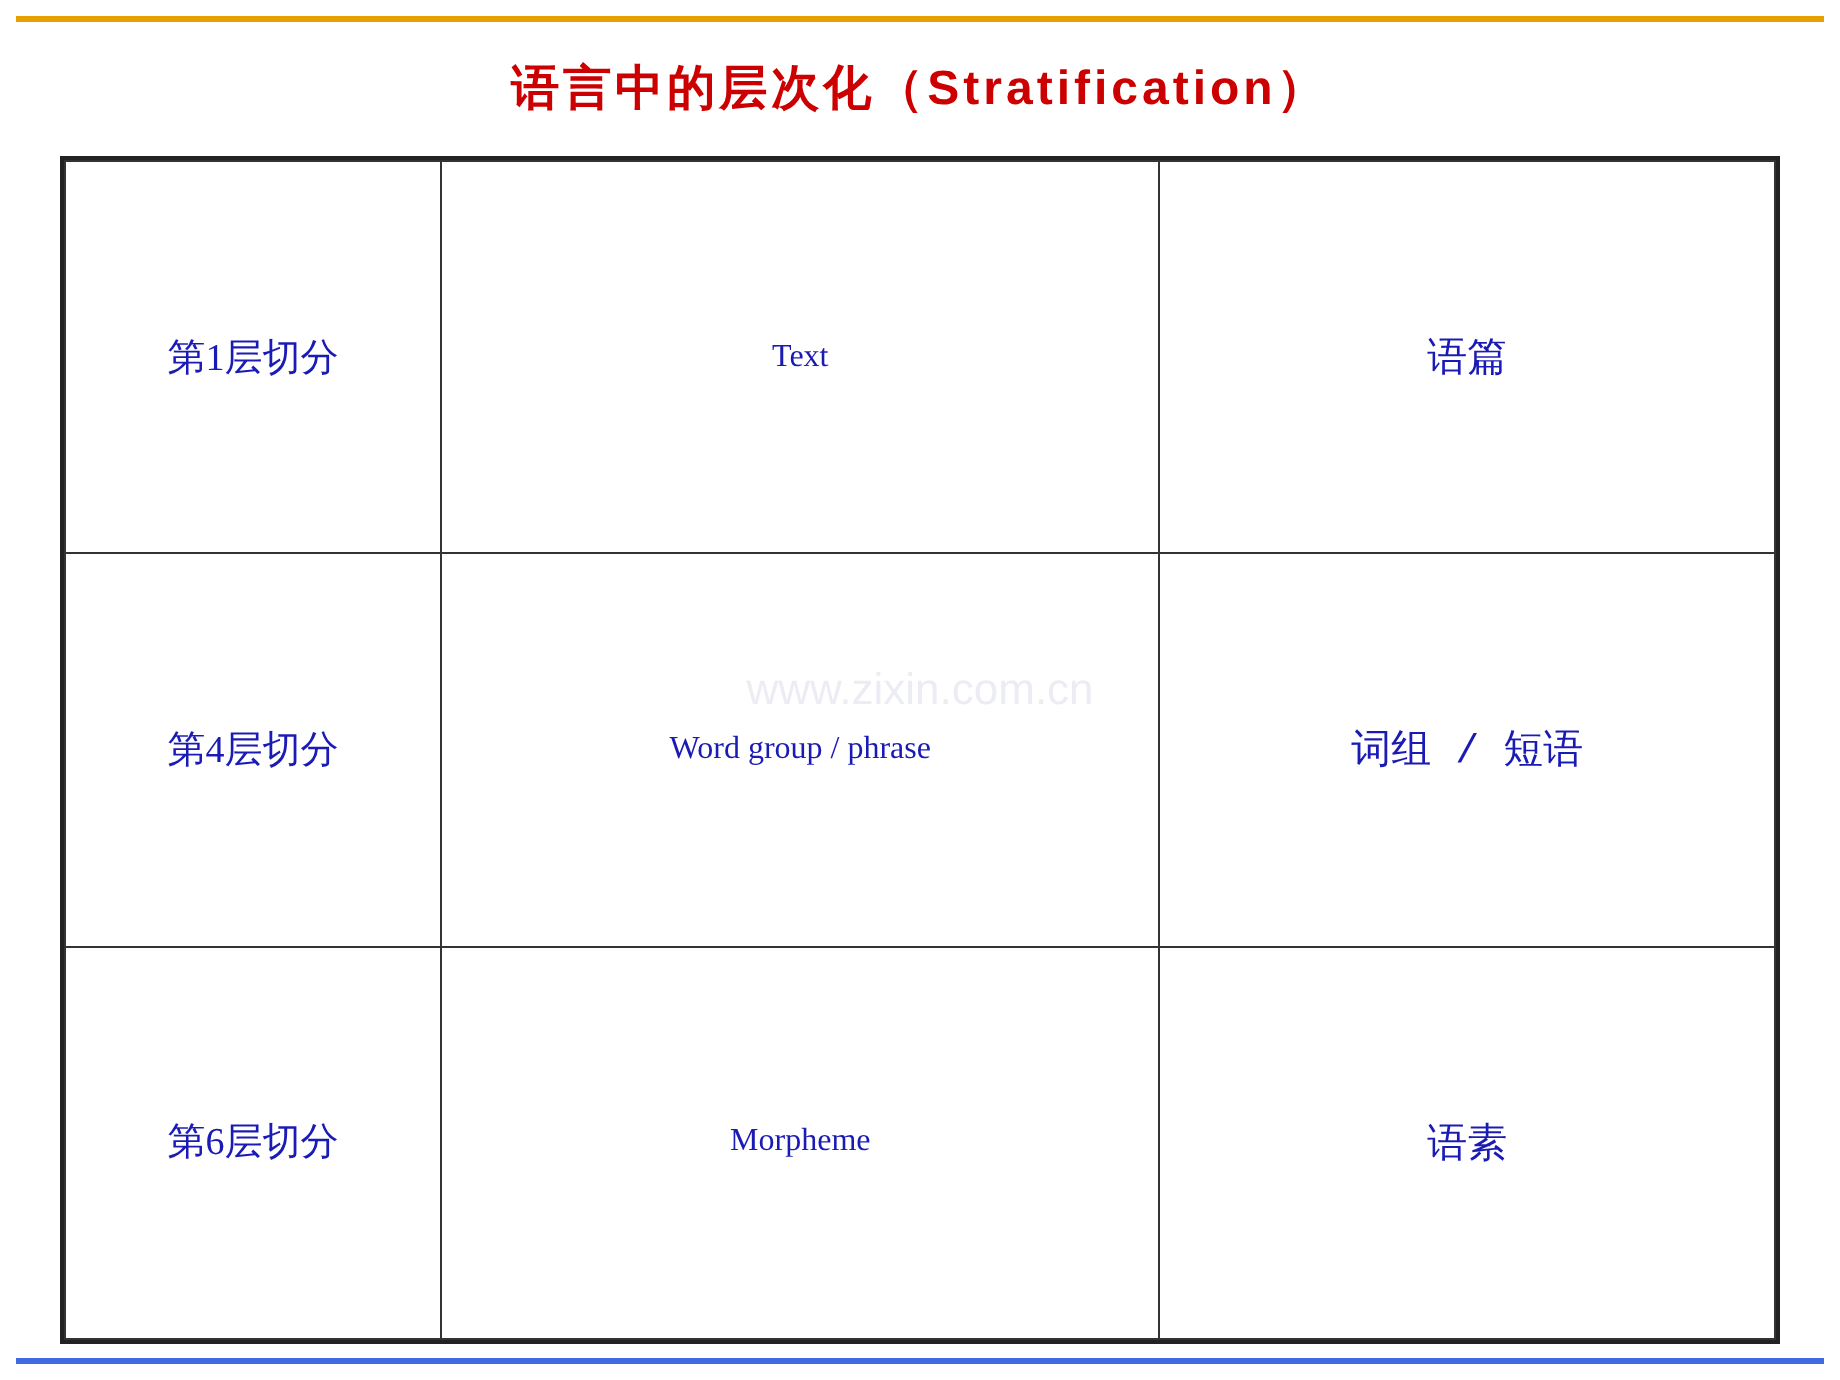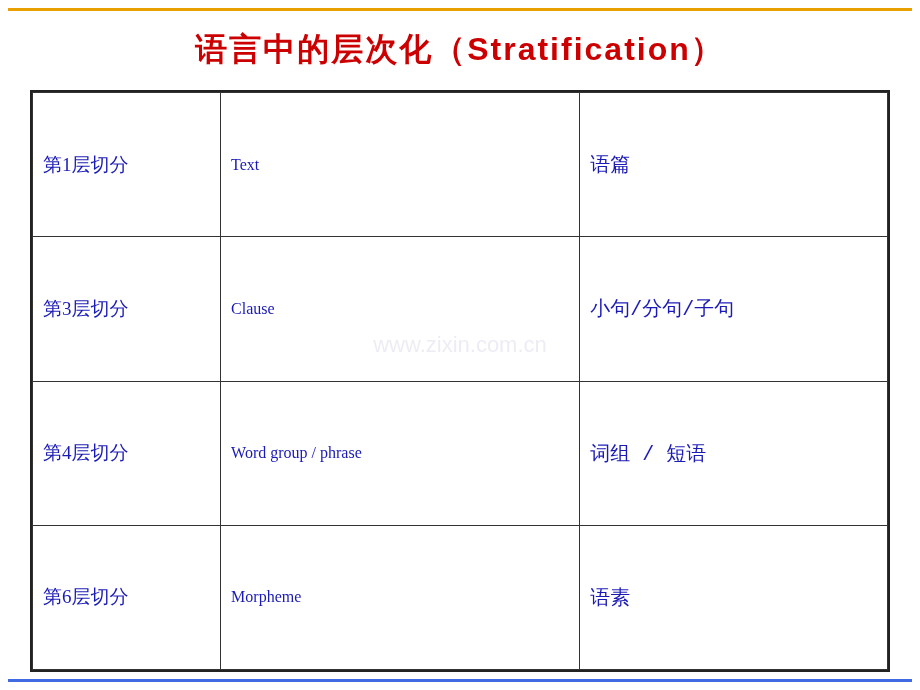--- a/index.html
+++ b/index.html
@@ -37,21 +37,21 @@
 
     .content-wrapper {
       padding: 18px 30px 18px 30px;
       height: 100%;
       display: flex;
       flex-direction: column;
     }
 
     .title {
       text-align: center;
-      font-size: 32px;
+      font-size: 24px;
       color: #cc0000;
       font-weight: bold;
       margin-bottom: 18px;
       margin-top: 10px;
       font-family: "SimHei", "STHeiti", sans-serif;
       letter-spacing: 2px;
     }
 
     .table-container {
       flex: 1;
@@ -59,20 +59,21 @@
     }
 
     table {
       width: 100%;
       border-collapse: collapse;
       height: 100%;
     }
 
     td {
       border: 1px solid #333;
+      text-align: center;
       vertical-align: middle;
       color: #1a1ab5;
       padding: 4px 10px;
       font-size: 20px;
     }
 
     td:first-child {
       width: 22%;
       font-size: 19px;
     }
@@ -114,25 +115,20 @@
 
   <div class="table-container">
     <table>
       <tbody id="table-body">
       <tr>
             <td>第1层切分</td>
             <td>Text</td>
             <td>语篇</td>
           </tr>
           <tr>
-            <td>第3层切分</td>
-            <td>Clause</td>
-            <td>小句/分句/子句</td>
-          </tr>
-          <tr>
             <td>第4层切分</td>
             <td>Word group / phrase</td>
             <td>词组 / 短语</td>
           </tr>
           <tr>
             <td>第6层切分</td>
             <td>Morpheme</td>
             <td>语素</td>
           </tr>
         </tbody>

